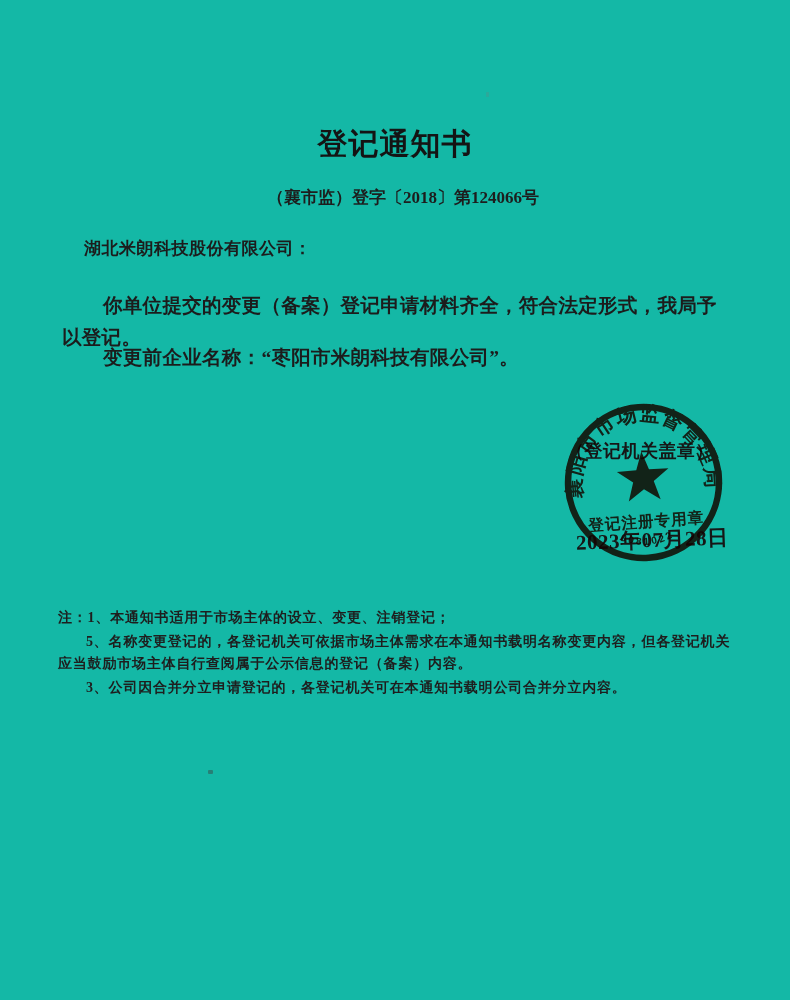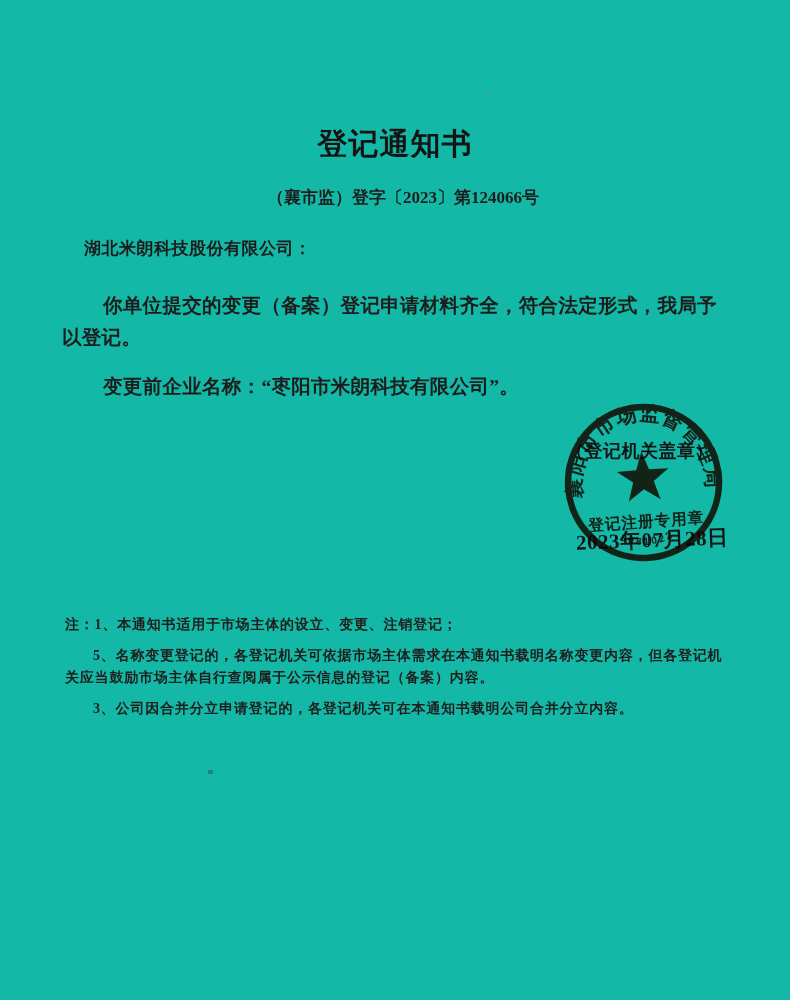--- a/index.html
+++ b/index.html
@@ -56,21 +56,21 @@
     width: 660px;
     margin: 0;
     text-indent: 41px;
     font-size: 19.5px;
     line-height: 31.5px;
     letter-spacing: 0.3px;
     font-weight: 600;
     color: #1c1c1c;
   }
   .para-1 { top: 290px; }
-  .para-2 { top: 342px; margin-top: 29px; }
+  .para-2 { top: 342px; }
 
   .seal-caption {
     position: absolute;
     top: 439px;
     left: 566px;
     font-size: 18px;
     font-weight: 600;
     letter-spacing: 0.5px;
     color: #161616;
     z-index: 1;
@@ -101,21 +101,21 @@
     position: absolute;
     top: 606px;
     left: 57px;
     width: 676px;
     font-size: 14px;
     line-height: 22.5px;
     letter-spacing: 0.8px;
     font-weight: bold;
     color: #1e1e1e;
   }
-  .notes p { margin: 8px; }
+  .notes p { margin: 1px; }
   .notes p.indent { text-indent: 2em; }
 
   .speck-1 {
     position: absolute;
     top: 770px;
     left: 208px;
     width: 5px;
     height: 4px;
     background: rgba(60,60,60,0.45);
     border-radius: 1px;
@@ -130,21 +130,21 @@
     border-radius: 1px;
   }
 </style>
 </head>
 <body>
 
 <div class="page">
 
   <h1 class="doc-title">登记通知书</h1>
 
-  <div class="doc-number">（襄市监）登字〔2023〕第124066号</div>
+  <div class="doc-number">（襄市监）登字〔2018〕第124066号</div>
 
   <div class="addressee">湖北米朗科技股份有限公司：</div>
 
   <p class="body-para para-1">你单位提交的变更（备案）登记申请材料齐全，符合法定形式，我局予以登记。</p>
 
   <p class="body-para para-2">变更前企业名称：“枣阳市米朗科技有限公司”。</p>
 
   <div class="seal-caption">（登记机关盖章）</div>
 
   <svg class="seal-svg" viewBox="-85 -85 170 170" aria-hidden="true">

